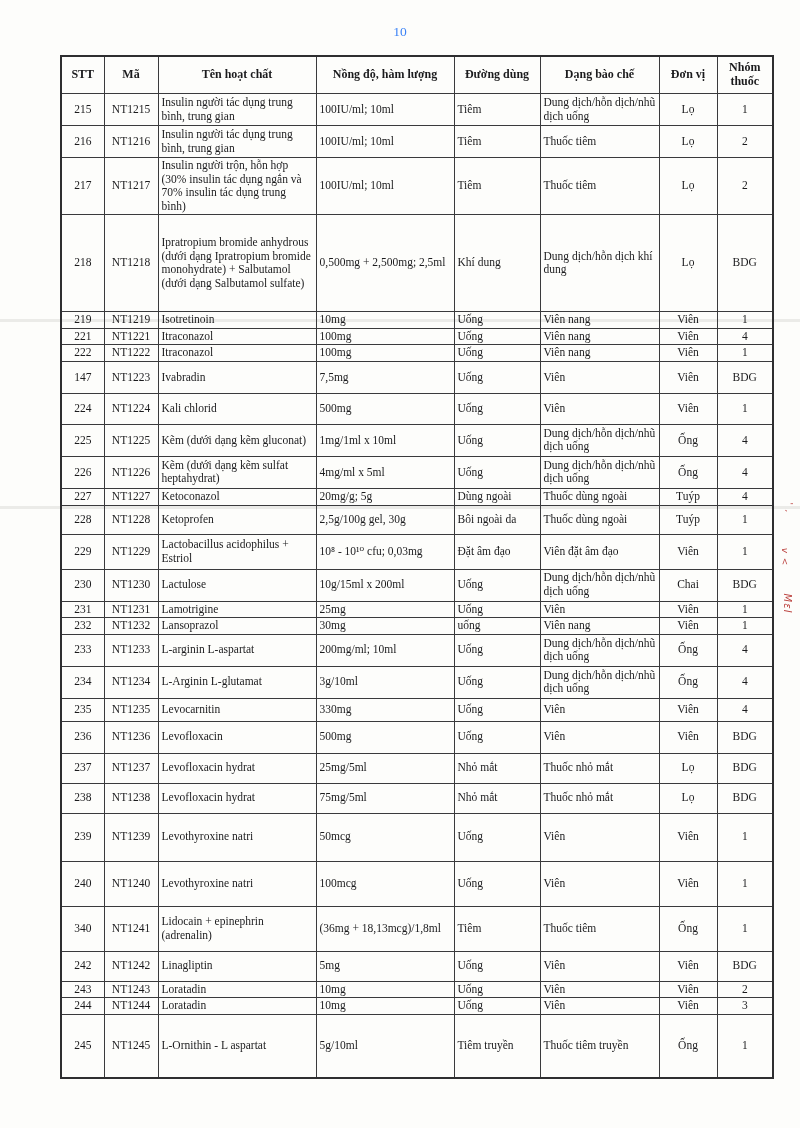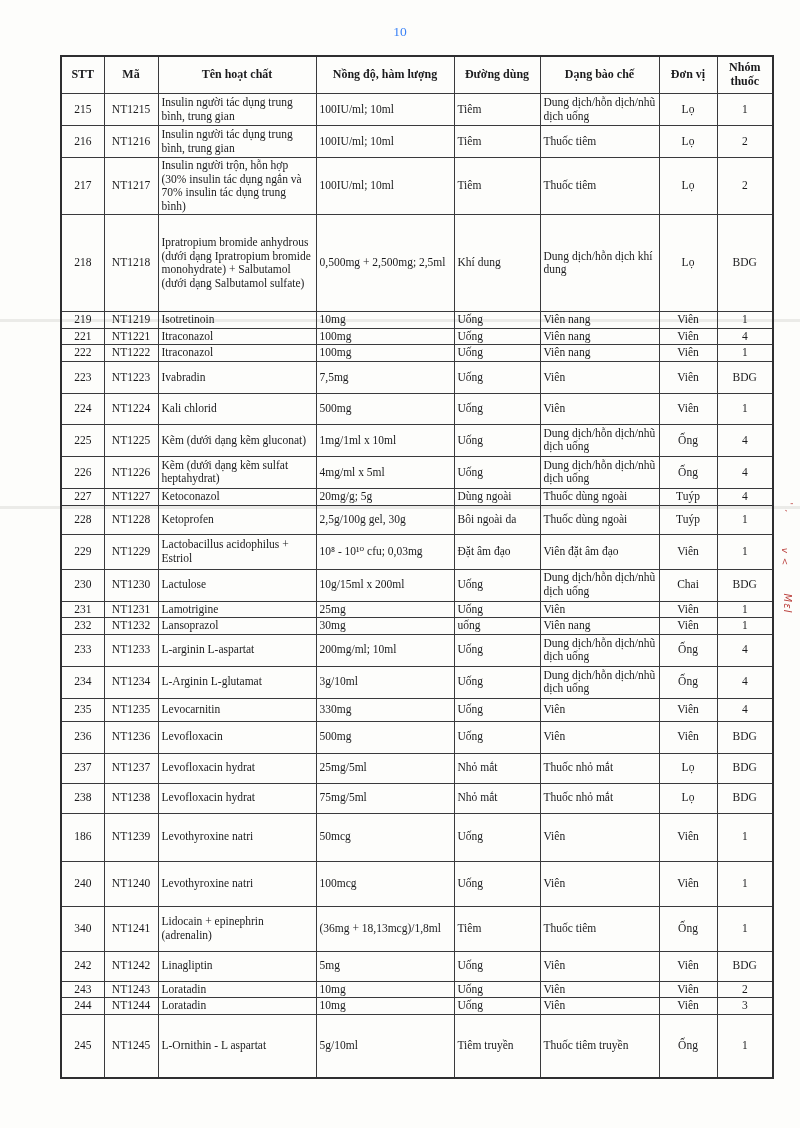--- a/index.html
+++ b/index.html
@@ -162,21 +162,21 @@
           <td class="c">222</td>
           <td class="c">NT1222</td>
           <td class="l">Itraconazol</td>
           <td class="l">100mg</td>
           <td class="l">Uống</td>
           <td class="l">Viên nang</td>
           <td class="c">Viên</td>
           <td class="c">1</td>
         </tr>
         <tr style="height: 32px;">
-          <td class="c">223</td>
+          <td class="c">147</td>
           <td class="c">NT1223</td>
           <td class="l">Ivabradin</td>
           <td class="l">7,5mg</td>
           <td class="l">Uống</td>
           <td class="l">Viên</td>
           <td class="c">Viên</td>
           <td class="c">BDG</td>
         </tr>
         <tr style="height: 31px;">
           <td class="c">224</td>
@@ -322,21 +322,21 @@
           <td class="c">238</td>
           <td class="c">NT1238</td>
           <td class="l">Levofloxacin hydrat</td>
           <td class="l">75mg/5ml</td>
           <td class="l">Nhỏ mắt</td>
           <td class="l">Thuốc nhỏ mắt</td>
           <td class="c">Lọ</td>
           <td class="c">BDG</td>
         </tr>
         <tr style="height: 48px;">
-          <td class="c">186</td>
+          <td class="c">239</td>
           <td class="c">NT1239</td>
           <td class="l">Levothyroxine natri</td>
           <td class="l">50mcg</td>
           <td class="l">Uống</td>
           <td class="l">Viên</td>
           <td class="c">Viên</td>
           <td class="c">1</td>
         </tr>
         <tr style="height: 45px;">
           <td class="c">240</td>

